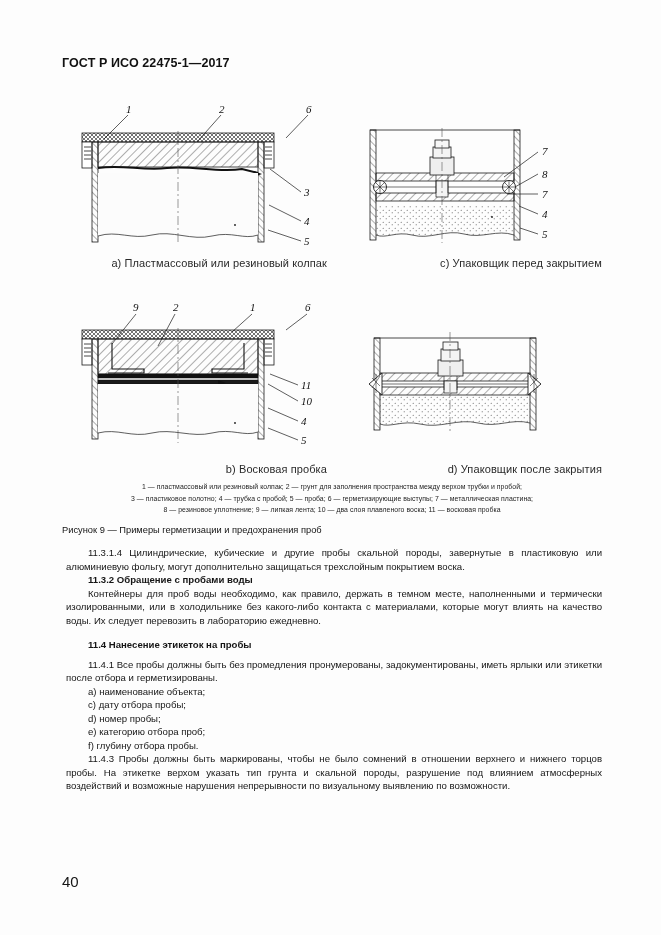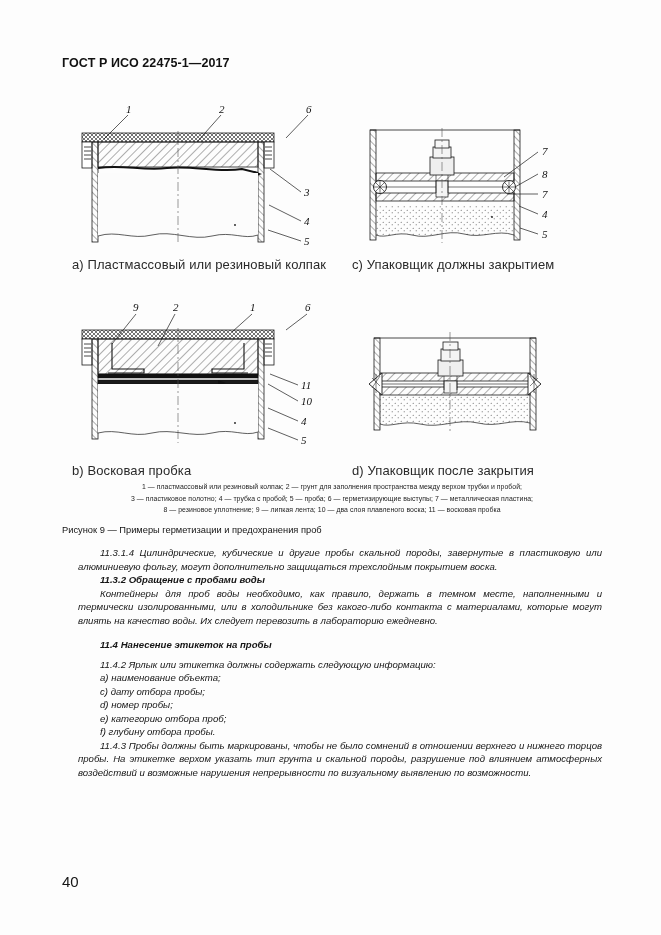--- a/index.html
+++ b/index.html
@@ -45,22 +45,22 @@
     position: absolute;
   }
   .dg-a { left: 10px;  top: 5px;   width: 255px; height: 165px; }
   .dg-c { left: 290px; top: 5px;   width: 250px; height: 165px; }
   .dg-b { left: 10px;  top: 198px; width: 255px; height: 168px; }
   .dg-d { left: 290px; top: 198px; width: 250px; height: 168px; }
 
   .dcaption {
     position: absolute;
     width: 100%;
-    text-align: left;
-    font-size: 13px;
+    text-align: right;
+    font-size: 11px;
     color: #2a2a2a;
     letter-spacing: 0.1px;
   }
   .dg-a .dcaption, .dg-c .dcaption { top: 162px; }
   .dg-b .dcaption, .dg-d .dcaption { top: 175px; }
 
   svg { display: block; }
 
   .legend {
     position: absolute;
@@ -88,24 +88,23 @@
     position: absolute;
     left: 62px;
     top: 546px;
     width: 540px;
     font-size: 9.6px;
     line-height: 13.5px;
     color: #151515;
     text-align: justify;
   }
   .body p {
-    margin: 0 0 0 16px;
+    margin: 0 0 0 4px;
     text-align: justify;
     text-justify: inter-word;
-    font-style: italic;
   }
   .p-ind { text-indent: 22px; }
   .p-head {
     font-weight: bold;
     text-indent: 22px;
     text-align: left;
   }
   .gap-sm { height: 6px; }
   .gap-md { height: 11px; }
   .listitem { text-indent: 22px; text-align: left; }
@@ -254,21 +253,21 @@
           <rect x="84" y="86" width="12" height="16" fill="#f4f4f4" stroke="#1a1a1a" stroke-width="0.7"></rect>
           <rect x="78" y="62" width="24" height="18" fill="#efefef" stroke="#1a1a1a" stroke-width="0.8"></rect>
           <rect x="81" y="52" width="18" height="11" fill="#f4f4f4" stroke="#1a1a1a" stroke-width="0.8"></rect>
           <rect x="83" y="45" width="14" height="8" fill="#f7f7f7" stroke="#1a1a1a" stroke-width="0.8"></rect>
           <line x1="84" y1="80" x2="84" y2="98" stroke="#1a1a1a" stroke-width="0.6"></line>
           <line x1="96" y1="80" x2="96" y2="98" stroke="#1a1a1a" stroke-width="0.6"></line>
         </g>
 
         <line x1="90" y1="33" x2="90" y2="148" stroke="#555" stroke-width="0.6" stroke-dasharray="9,3,2,3"></line>
       </svg>
-      <div class="dcaption">c) Упаковщик должны закрытием</div>
+      <div class="dcaption">c) Упаковщик перед закрытием</div>
     </div>
 
     <div class="diagram dg-b">
       <svg width="255" height="165" viewBox="0 0 255 165">
         <defs>
           <pattern id="hatchB" width="6" height="6" patternUnits="userSpaceOnUse" patternTransform="rotate(45)">
             <line x1="0" y1="0" x2="0" y2="6" stroke="#1a1a1a" stroke-width="0.7"></line>
           </pattern>
           <pattern id="hatchBb" width="5" height="5" patternUnits="userSpaceOnUse" patternTransform="rotate(-45)">
             <line x1="0" y1="0" x2="0" y2="5" stroke="#1a1a1a" stroke-width="0.7"></line>
@@ -394,21 +393,21 @@
 
   <div class="figtitle">Рисунок 9 — Примеры герметизации и предохранения проб</div>
 
   <div class="body">
     <p class="p-ind">11.3.1.4 Цилиндрические, кубические и другие пробы скальной породы, завернутые в пластиковую или алюминиевую фольгу, могут дополнительно защищаться трехслойным покрытием воска.</p>
     <p class="p-head">11.3.2 Обращение с пробами воды</p>
     <p class="p-ind">Контейнеры для проб воды необходимо, как правило, держать в темном месте, наполненными и термически изолированными, или в холодильнике без какого-либо контакта с материалами, которые могут влиять на качество воды. Их следует перевозить в лабораторию ежедневно.</p>
     <div class="gap-md"></div>
     <p class="p-head">11.4 Нанесение этикеток на пробы</p>
     <div class="gap-sm"></div>
-    <p class="p-ind nojust">11.4.2 Ярлык или этикетка должны содержать следующую информацию:</p>
+    <p class="p-ind">11.4.1 Все пробы должны быть без промедления пронумерованы, задокументированы, иметь ярлыки или этикетки после отбора и герметизированы.</p>
     <p class="listitem">a) наименование объекта;</p>
     <p class="listitem">c) дату отбора пробы;</p>
     <p class="listitem">d) номер пробы;</p>
     <p class="listitem">e) категорию отбора проб;</p>
     <p class="listitem">f) глубину отбора пробы.</p>
     <p class="p-ind">11.4.3 Пробы должны быть маркированы, чтобы не было сомнений в отношении верхнего и нижнего торцов пробы. На этикетке верхом указать тип грунта и скальной породы, разрушение под влиянием атмосферных воздействий и возможные нарушения непрерывности по визуальному выявлению по возможности.</p>
   </div>
 
   <div class="pageno">40</div>
 

